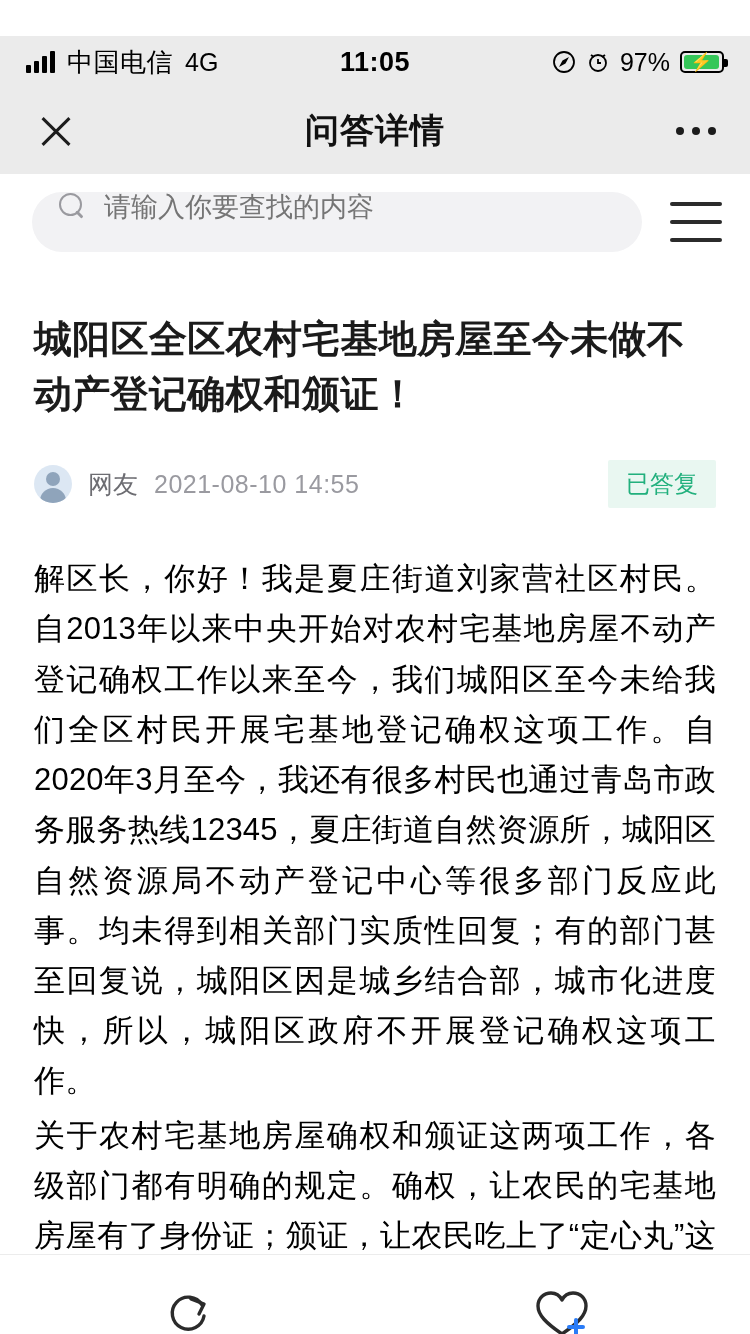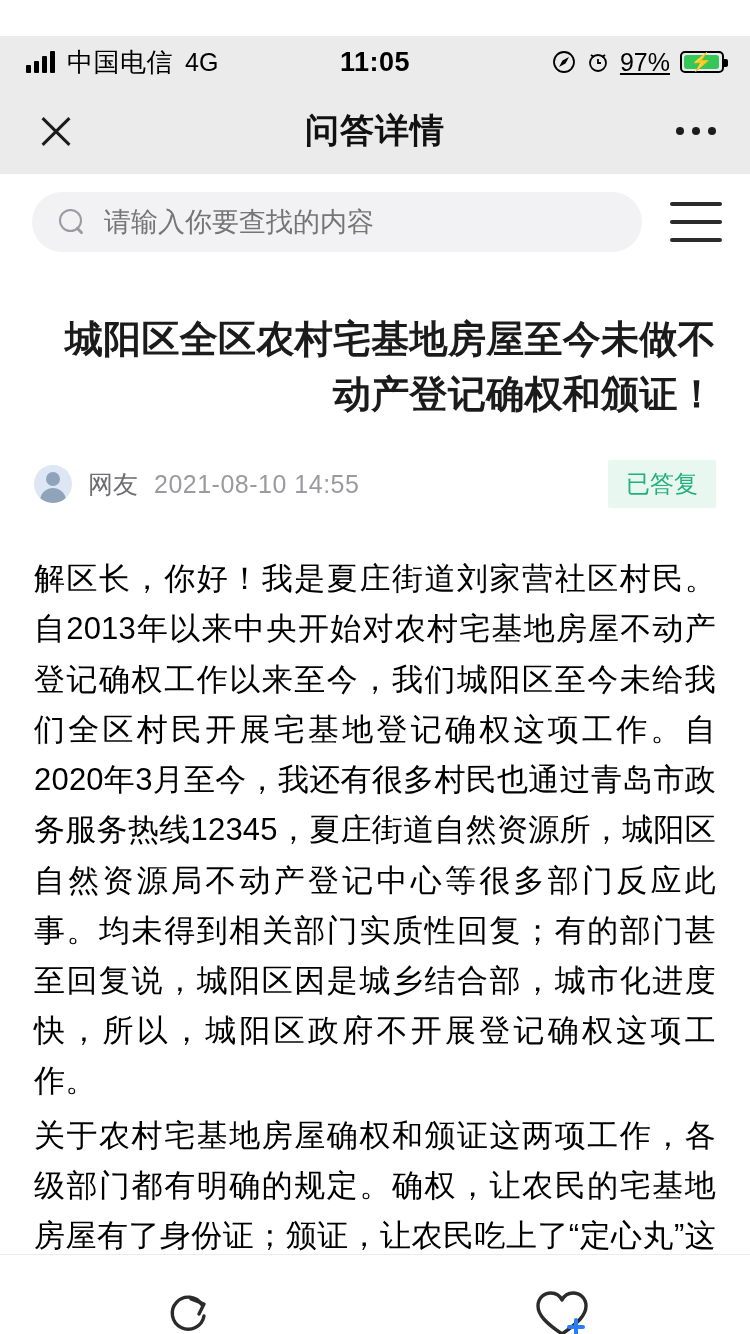--- a/index.html
+++ b/index.html
@@ -75,21 +75,21 @@
     display: flex;
     align-items: center;
     gap: 10px;
     position: relative;
     z-index: 2;
   }
   .icon-loc, .icon-alarm {
     width: 24px; height: 24px;
     display: inline-block;
   }
-  .batt-text { font-size: 25px; color: #000; text-decoration: underline; }
+  .batt-text { font-size: 25px; color: #000; }
   .battery {
     position: relative;
     width: 44px;
     height: 22px;
     border: 2px solid #000;
     border-radius: 5px;
     display: flex;
     align-items: center;
     padding: 2px;
   }
@@ -177,21 +177,21 @@
     padding: 0 28px 0 32px;
     flex: none;
     gap: 28px;
   }
   .searchbox {
     flex: 1;
     height: 60px;
     background: #f2f2f4;
     border-radius: 30px;
     display: flex;
-    align-items: center;
+    align-items: flex-start;
     padding: 0 26px;
     gap: 18px;
   }
   .mag {
     width: 28px; height: 28px;
     flex: none;
     position: relative;
   }
   .mag::before {
     content: "";
@@ -242,21 +242,20 @@
     padding: 0 34px;
     position: relative;
   }
   .q-title {
     font-size: 38px;
     line-height: 1.45;
     font-weight: 700;
     color: #1b1b1b;
     margin-top: 42px;
     letter-spacing: 0.3px;
-    text-align: right;
   }
   .meta {
     display: flex;
     align-items: center;
     margin-top: 38px;
     gap: 16px;
   }
   .avatar {
     width: 38px; height: 38px;
     border-radius: 50%;

